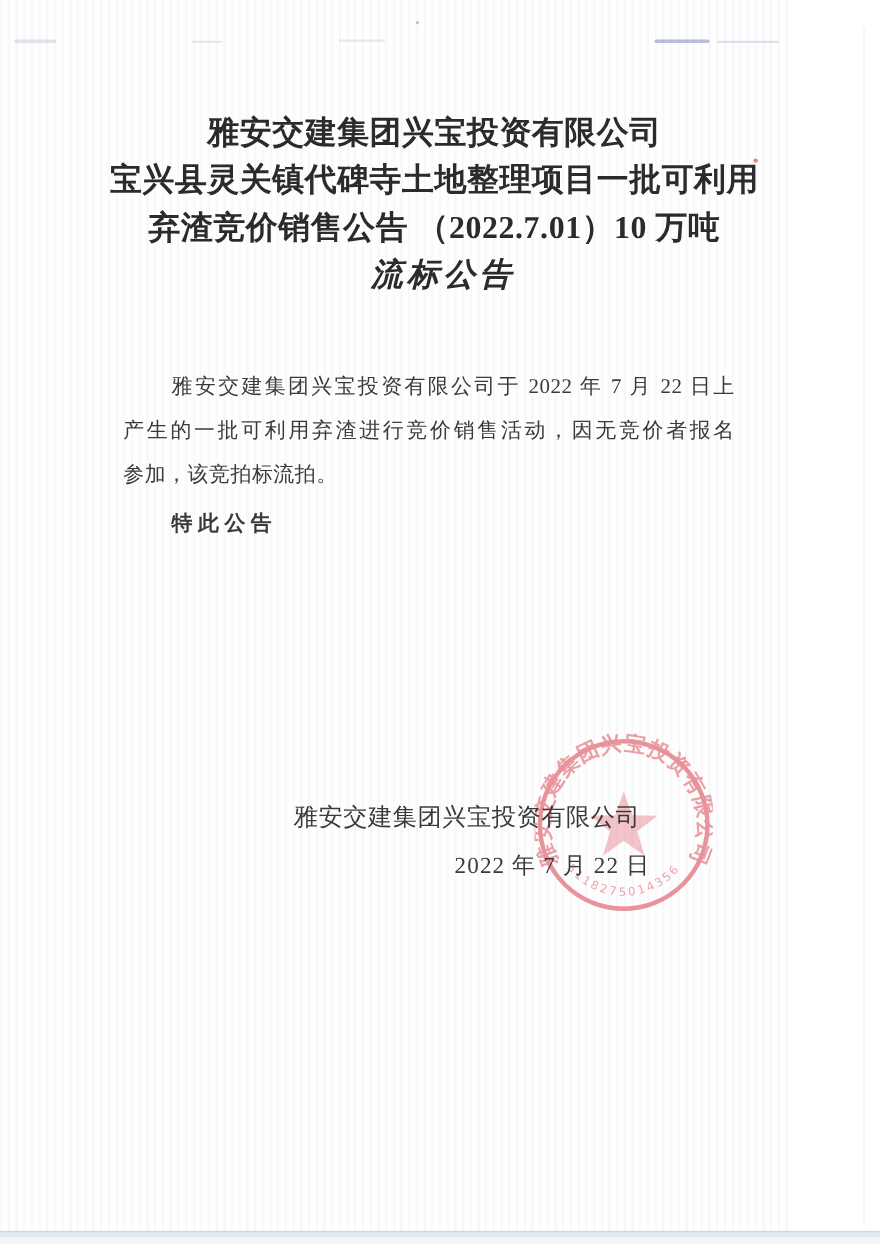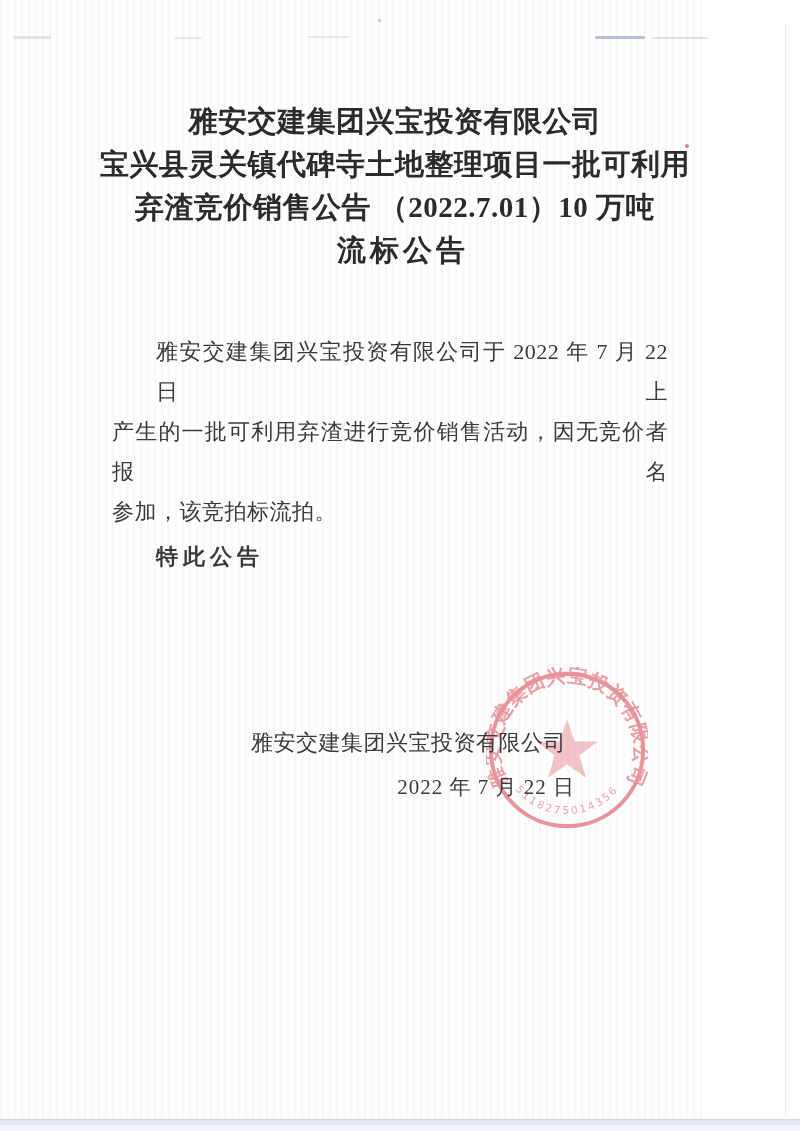--- a/index.html
+++ b/index.html
@@ -9,36 +9,37 @@
     font-family:"Liberation Serif","DejaVu Serif",serif;
     overflow:hidden;
   }
   .page{
     position:relative;width:703px;height:1131px;
     background:
       repeating-linear-gradient(90deg,
         rgba(240,241,246,0.45) 0px, rgba(240,241,246,0.45) 2px,
         rgba(255,255,255,0) 2px, rgba(255,255,255,0) 7px),
       #fefefe;
+    padding-left: 16px;
   }
   
   .title-block{
     position:absolute;top:100px;left:0;width:790px;
     text-align:center;
     color:var(--title-ink,#2b2b2d);
     font-weight:700;
     font-size:29px;line-height:43px;
     letter-spacing:0.5px;
   }
-  .title-line-last{letter-spacing:4px;transform:translateX(8px);}
+  .title-line-last{letter-spacing:4px;transform:translateX(8px);font-style:italic;}
   
   .body-block{
     position:absolute;top:332px;left:112px;width:556px;
     color:var(--ink,#3a3a3c);
-    font-size:22px;line-height:40px;
+    font-size:19px;line-height:40px;
     letter-spacing:0.5px;
   }
   .body-line{text-align:justify;text-align-last:justify;}
   .body-line.indent{padding-left:44px;}
   .body-line.last{text-align:center;text-align-last:left;}
   .closing-line{margin-top:5px;padding-left:44px;letter-spacing:5px;font-weight:bold;}
   
   .sig-company{
     position:absolute;top:728px;right:137px;
     color:var(--ink,#3a3a3c);font-size:22px;line-height:30px;

